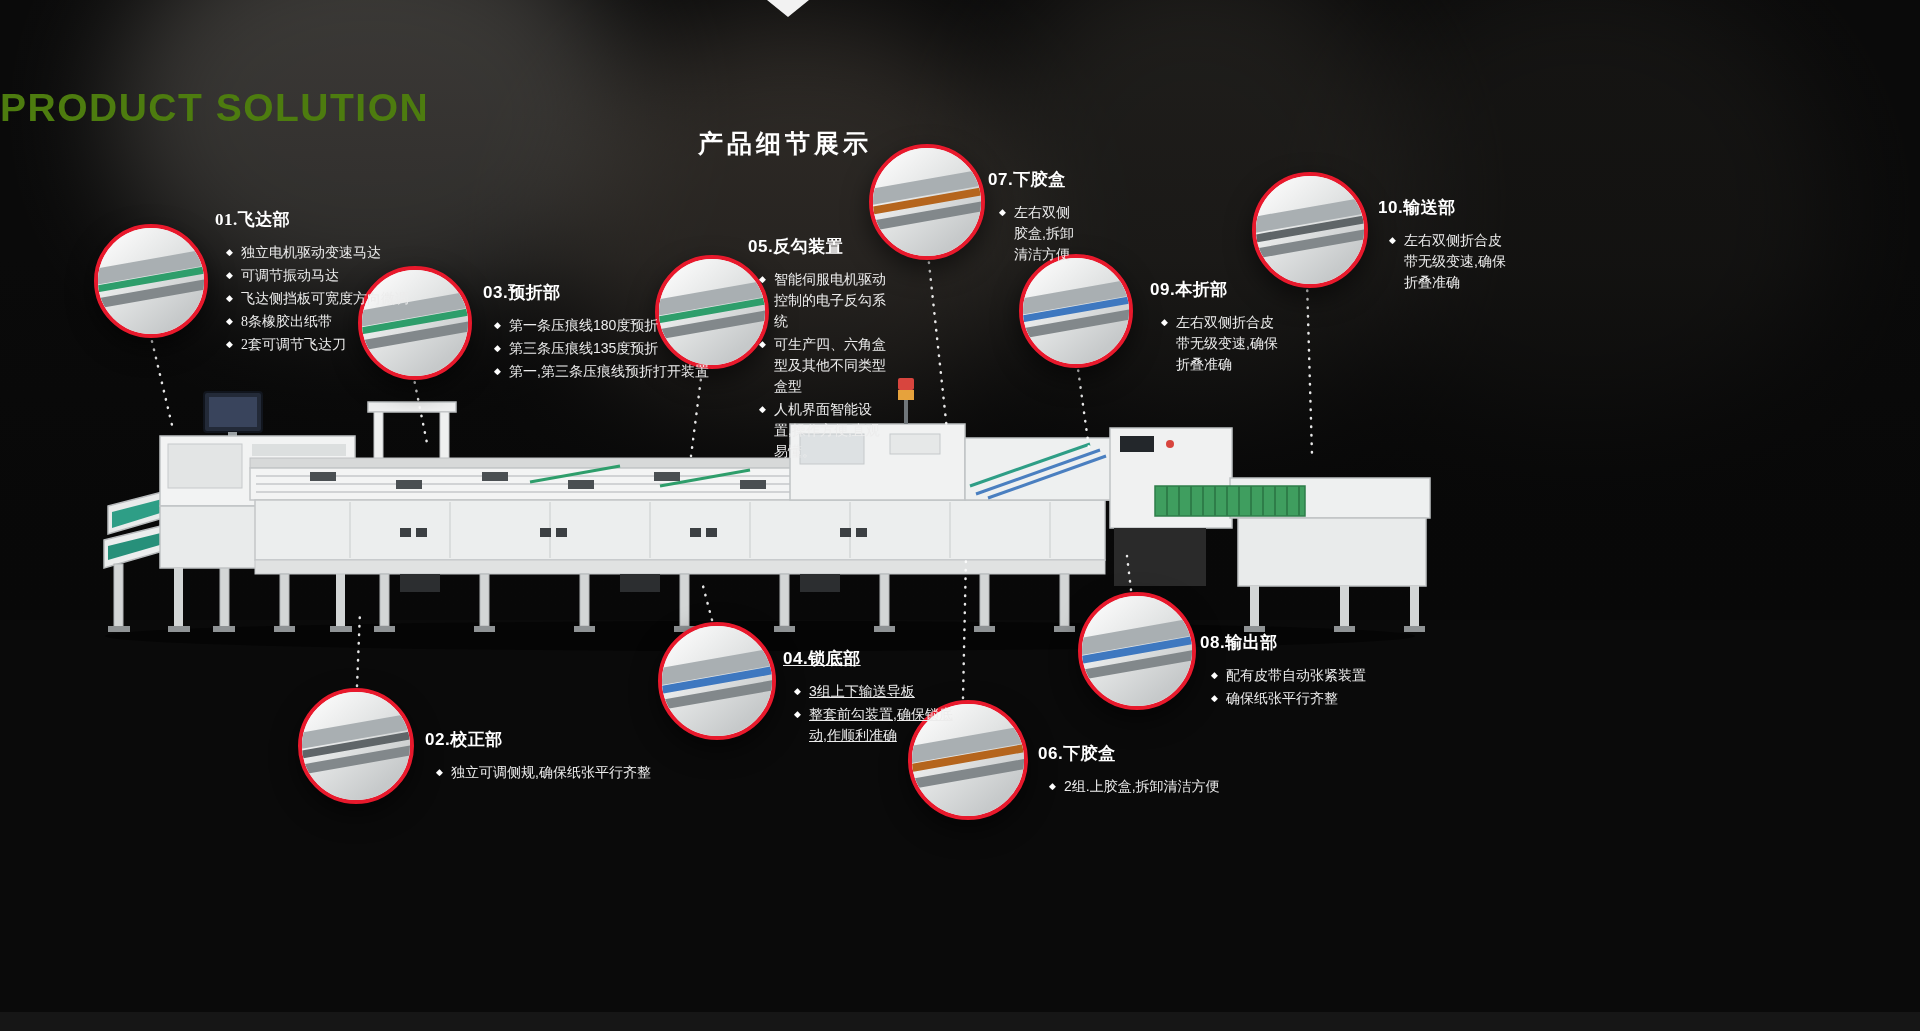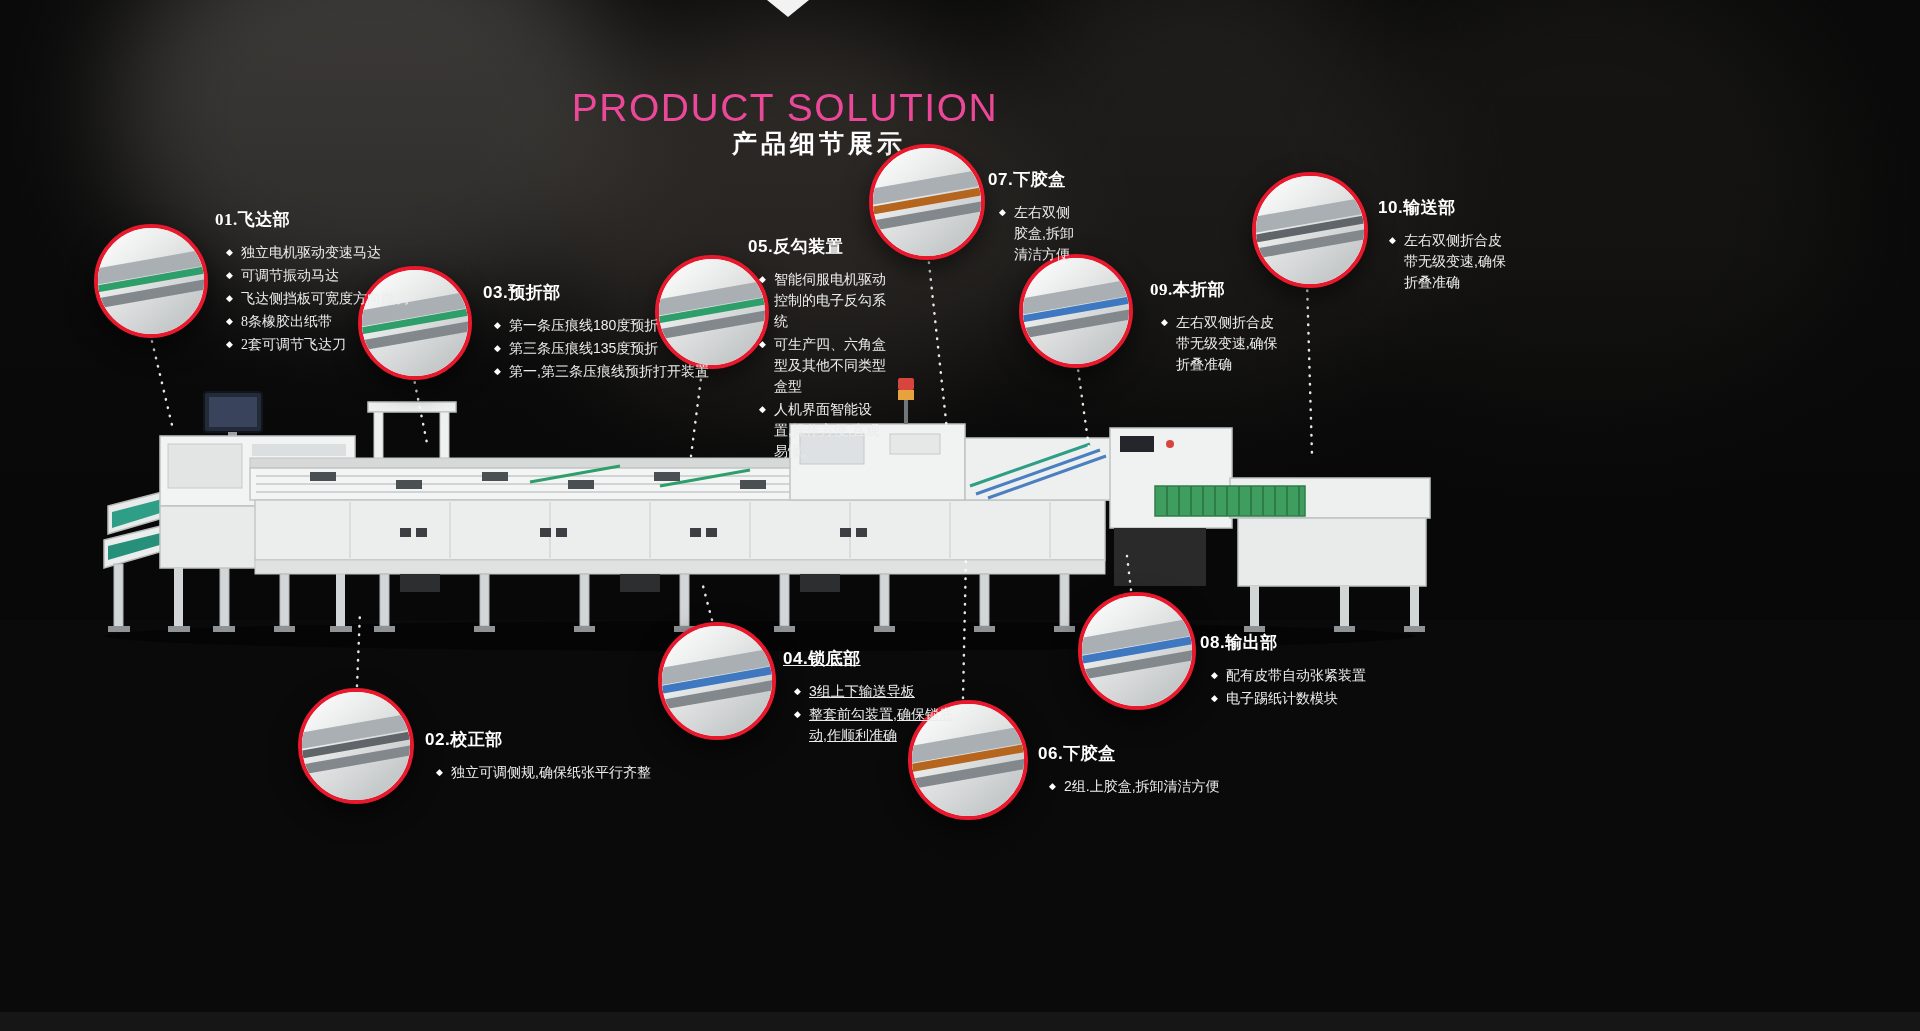--- a/index.html
+++ b/index.html
@@ -14,24 +14,24 @@
   .b1{left:110px;top:-90px;width:520px;height:410px;background:#cfc8bd;opacity:.30;}
   .b2{left:555px;top:20px;width:480px;height:440px;background:#7a6f63;opacity:.42;}
   .b3{left:975px;top:-50px;width:440px;height:500px;background:#4e4a42;opacity:.38;}
   .b4{left:1335px;top:-30px;width:500px;height:480px;background:#3a3731;opacity:.30;}
   .bg-fade{position:absolute;left:0;top:0;width:1920px;height:620px;
     background:linear-gradient(180deg,rgba(10,10,10,.18) 0%,rgba(10,10,10,.38) 42%,rgba(8,8,8,.93) 82%,#080808 100%);}
   .bottom-strip{position:absolute;left:0;top:1012px;width:1920px;height:19px;background:#161616;}
   
   .top-chevron{position:absolute;left:767px;top:0;width:0;height:0;
     border-left:21px solid transparent;border-right:21px solid transparent;border-top:17px solid #f2f2f2;}
-  .title{position:absolute;left:0;top:60px;width:1570px;text-align:center;
-    font-size:39px;font-weight:400;color:#ec4899;letter-spacing:1.5px;}
+  .title{position:absolute;left:0;top:60px;width:1570px;
+    font-size:39px;font-weight:700;color:#4d7c0f;letter-spacing:1.5px;}
   .subtitle{position:absolute;left:0;top:106px;width:1570px;text-align:center;
-    font-size:25px;font-weight:700;color:#ffffff;letter-spacing:4px;padding-left:34px;}
+    font-size:25px;font-weight:700;color:#ffffff;letter-spacing:4px;}
   
   .machine{position:absolute;left:100px;top:378px;width:1340px;height:300px;}
   .connectors{position:absolute;left:0;top:0;width:1920px;height:1031px;pointer-events:none;}
   
   .circle{position:absolute;border-radius:50%;border:4px solid #e8192c;overflow:hidden;
     background:#eef0f0;box-shadow:0 10px 26px rgba(0,0,0,.55);}
   .circle .ph-base{position:absolute;inset:0;background:linear-gradient(140deg,#fafafa 10%,#e2e4e4 45%,#c6c9ca 82%);}
   .circle .ph-bar1{position:absolute;left:-15%;top:29%;width:130%;height:15%;background:#a9afb2;transform:rotate(-10deg);}
   .circle .ph-bar2{position:absolute;left:-15%;top:58%;width:130%;height:9%;background:#82888b;transform:rotate(-10deg);}
   .circle .ph-rod{position:absolute;left:-10%;top:45%;width:120%;height:7%;border-radius:4px;transform:rotate(-10deg);}
@@ -56,21 +56,21 @@
   .cpoints li{position:relative;padding-left:15px;font-size:14px;line-height:21px;margin-bottom:2px;color:#ececec;}
   .cpoints li::before{content:"◆";position:absolute;left:0;top:0;font-size:9px;color:#ffffff;}
   .pos-t01{left:215px;top:208px;width:235px;font-family:Liberation Serif, serif;}
   .pos-t02{left:425px;top:728px;width:270px;}
   .pos-t03{left:483px;top:281px;width:255px;}
   .pos-t04{left:783px;top:647px;width:184px;text-decoration:underline;}
   .pos-t05{left:748px;top:235px;width:150px;}
   .pos-t06{left:1038px;top:742px;width:230px;}
   .pos-t07{left:988px;top:168px;width:104px;}
   .pos-t08{left:1200px;top:631px;width:210px;}
-  .pos-t09{left:1150px;top:278px;width:142px;font-family:Liberation Serif, serif;}
+  .pos-t09{left:1150px;top:278px;width:142px;}
   .pos-t10{left:1378px;top:196px;width:142px;}
 </style>
 </head>
 <body>
 
 <div class="canvas">
 
   <div class="bg-photo">
     <div class="blob b1"></div>
     <div class="blob b2"></div>
@@ -363,21 +363,21 @@
   <div class="ctext pos-t07">
     <div class="ctitle">07.下胶盒</div>
     <ul class="cpoints">
         <li>左右双侧胶盒,拆卸清洁方便</li>
       </ul>
   </div>
   <div class="ctext pos-t08">
     <div class="ctitle">08.输出部</div>
     <ul class="cpoints">
         <li>配有皮带自动张紧装置</li>
-        <li>电子踢纸计数模块</li>
+        <li>确保纸张平行齐整</li>
       </ul>
   </div>
   <div class="ctext pos-t09">
     <div class="ctitle">09.本折部</div>
     <ul class="cpoints">
         <li>左右双侧折合皮带无级变速,确保折叠准确</li>
       </ul>
   </div>
   <div class="ctext pos-t10">
     <div class="ctitle">10.输送部</div>

